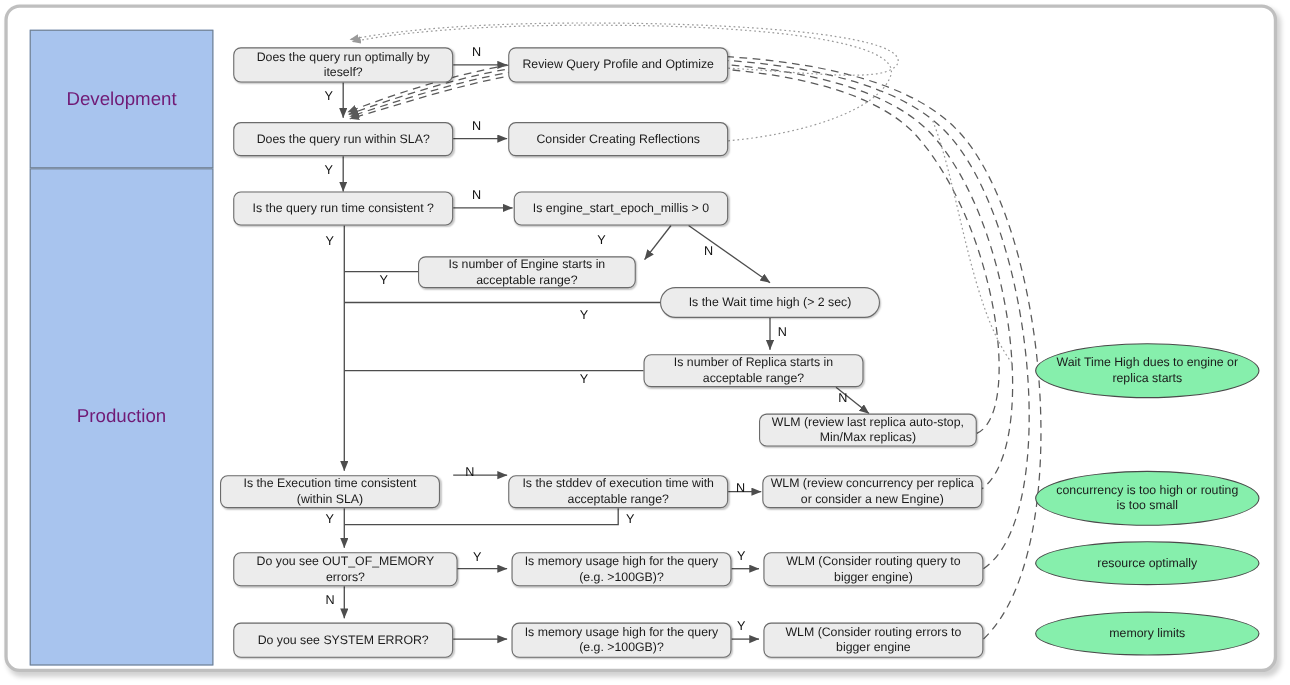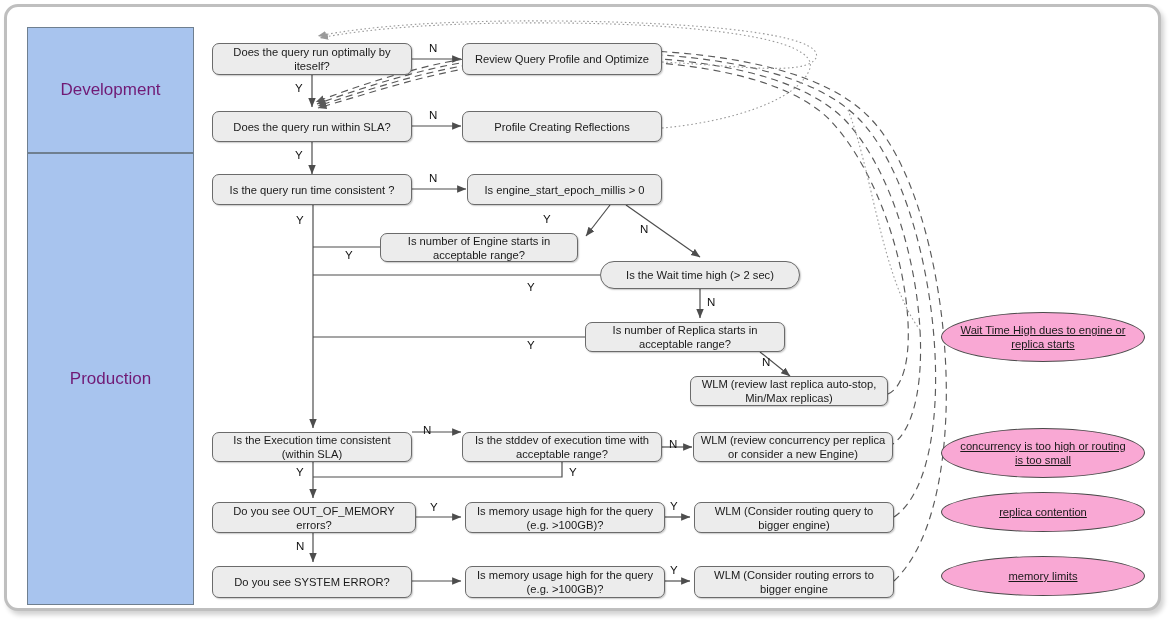--- a/index.html
+++ b/index.html
@@ -25,23 +25,23 @@
     position:absolute;box-sizing:border-box;
     background:#ececec;border:1px solid #6b6b6b;border-radius:7px;
     display:flex;align-items:center;justify-content:center;text-align:center;
     font-size:11.2px;color:#1a1a1a;line-height:1.25;padding:2px 5px;
     box-shadow:1px 1px 1.5px rgba(0,0,0,0.22);
   }
 
   
   .outcome{
     position:absolute;box-sizing:border-box;
-    background:#f9a8d4;border:1px solid #4a4a4a;border-radius:50%;
+    background:#86efac;border:1px solid #4a4a4a;border-radius:50%;
     display:flex;align-items:center;justify-content:center;text-align:center;
-    font-size:11.2px;color:#1a1a1a;line-height:1.25;padding:0 14px;text-decoration:underline;
+    font-size:11.2px;color:#1a1a1a;line-height:1.25;padding:0 14px;
   }
 
   
   .elabel{
     position:absolute;font-size:11.5px;color:#111;
   }
 
   svg{position:absolute;left:0;top:0;width:1173px;height:623px;pointer-events:none;overflow:visible;}
   .solid{stroke:#4d4d4d;stroke-width:1.2;fill:none;}
   .dash{stroke:#5a5a5a;stroke-width:1.15;fill:none;stroke-dasharray:7 5;}
@@ -133,21 +133,21 @@
 
   <div class="node" style="left:462px;top:43px;width:200px;height:32px;">
     <span>Review Query Profile and Optimize</span>
   </div>
 
   <div class="node" style="left:212px;top:111px;width:200px;height:31px;">
     <span>Does the query run within SLA?</span>
   </div>
 
   <div class="node" style="left:462px;top:111px;width:200px;height:31px;">
-    <span>Profile Creating Reflections</span>
+    <span>Consider Creating Reflections</span>
   </div>
 
   <div class="node" style="left:212px;top:174px;width:200px;height:31px;">
     <span>Is  the query run time consistent ?</span>
   </div>
 
   <div class="node" style="left:467px;top:174px;width:195px;height:31px;">
     <span>Is engine_start_epoch_millis &gt; 0</span>
   </div>
 
@@ -160,21 +160,21 @@
   </div>
 
   <div class="node" style="left:585px;top:322px;width:200px;height:30px;">
     <span>Is number of Replica starts in acceptable  range?</span>
   </div>
 
   <div class="node" style="left:690px;top:376px;width:198px;height:30px;">
     <span>WLM (review last replica auto-stop, Min/Max replicas)</span>
   </div>
 
-  <div class="node" style="left:212px;top:432px;width:200px;height:30px;">
+  <div class="node" style="left:200px;top:432px;width:200px;height:30px;">
     <span>Is the Execution time consistent (within SLA)</span>
   </div>
 
   <div class="node" style="left:462px;top:432px;width:200px;height:30px;">
     <span>Is the stddev of execution time with acceptable range?</span>
   </div>
 
   <div class="node" style="left:693px;top:432px;width:200px;height:30px;">
     <span>WLM (review concurrency per replica or consider a new Engine)</span>
   </div>
@@ -205,21 +205,21 @@
 
   <div class="outcome" style="left:941px;top:312px;width:204px;height:50px;">
     <span>Wait Time High dues to engine or  replica starts</span>
   </div>
 
   <div class="outcome" style="left:941px;top:428px;width:204px;height:50px;">
     <span>concurrency is too high or routing is too small</span>
   </div>
 
   <div class="outcome" style="left:941px;top:492px;width:204px;height:40px;">
-    <span>replica contention</span>
+    <span>resource optimally</span>
   </div>
 
   <div class="outcome" style="left:941px;top:556px;width:204px;height:40px;">
     <span>memory limits</span>
   </div>
 
   <div class="elabel" style="left:429px;top:42px;">N</div>
   <div class="elabel" style="left:295px;top:82px;">Y</div>
   <div class="elabel" style="left:429px;top:109px;">N</div>
   <div class="elabel" style="left:295px;top:149px;">Y</div>

